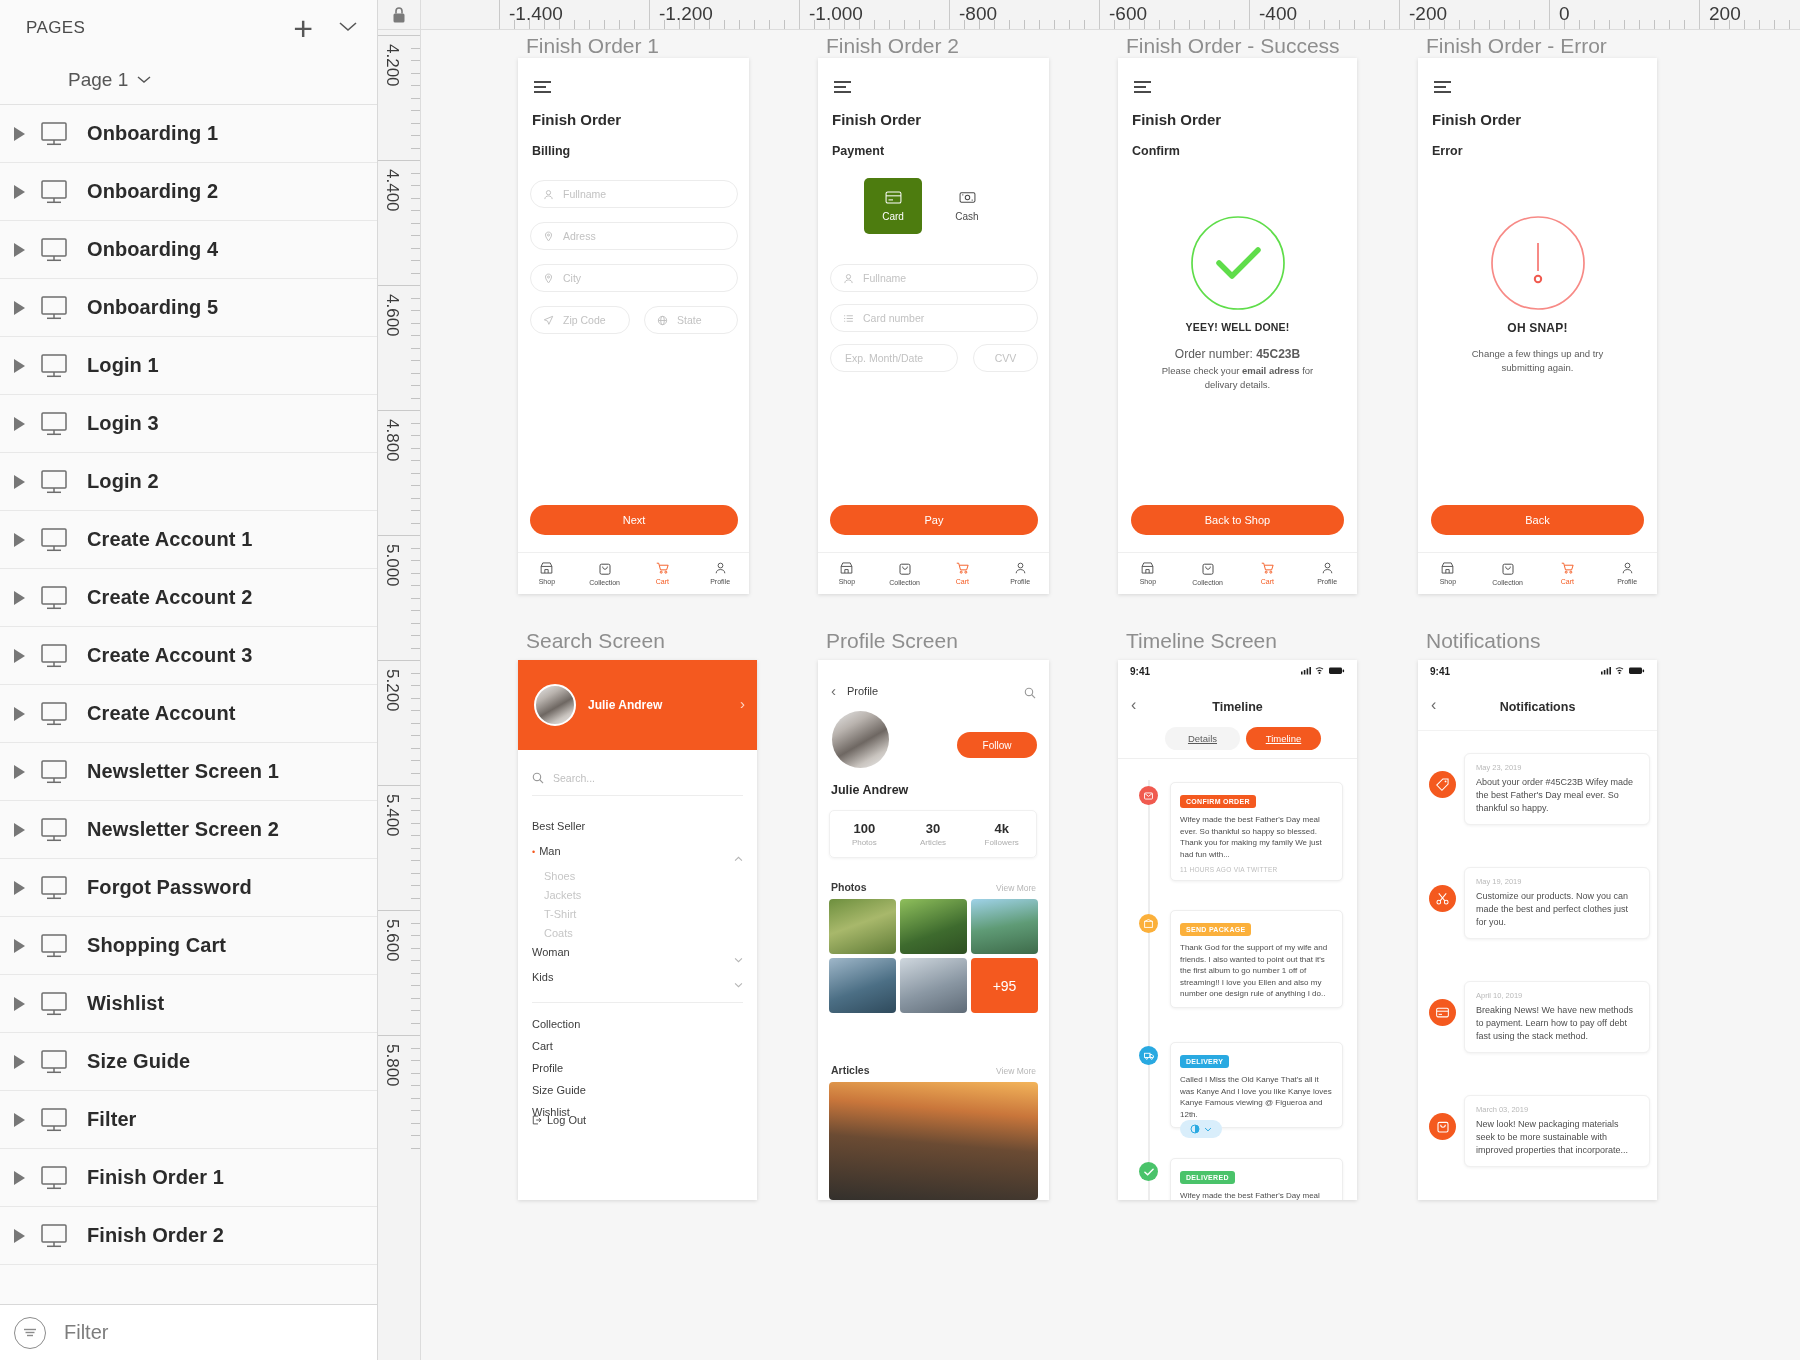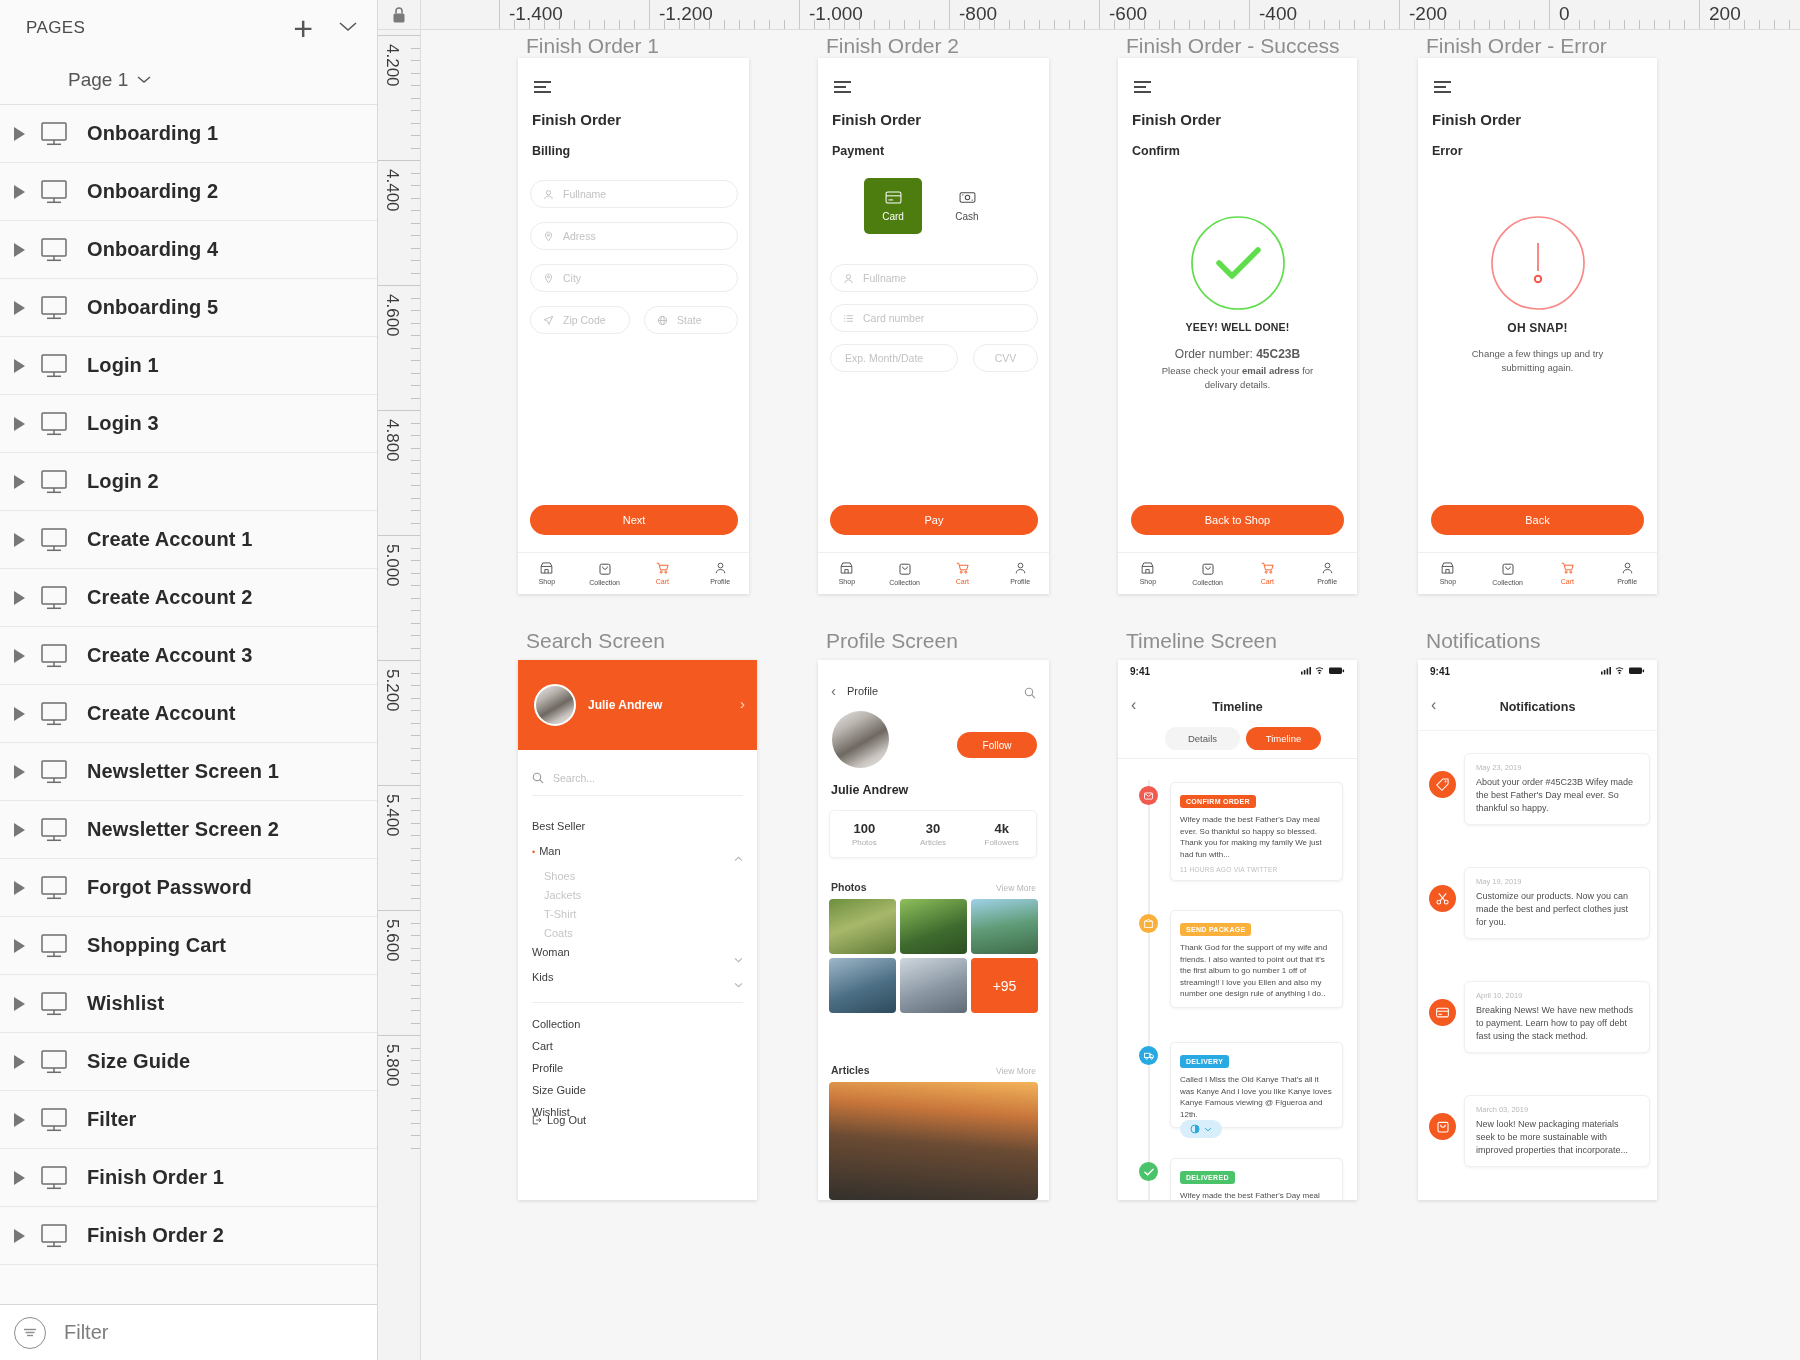--- a/index.html
+++ b/index.html
@@ -94,21 +94,21 @@
   .stat { flex:1; text-align:center; }
   .stat b { display:block; font-size:13px; color:#2d2d2d; }
   .stat s { display:block; font-size:8px; color:#aeaeae; text-decoration:none; margin-top:2px; }
   .ph { border-radius:4px; }
 
   
   .statusbar { position:absolute; left:0; right:0; top:0; height:22px; display:flex;
     align-items:center; justify-content:space-between; padding:0 12px; font-size:10px;
     font-weight:bold; color:#1d1d1d; }
   .seg { position:absolute; height:23px; border-radius:12px; display:flex; align-items:center;
-    justify-content:center; font-size:9.5px; }
+    justify-content:center; font-size:9.5px;text-decoration:underline; }
   .seg.on { background:#f4591f; color:#fff; }
   .seg.off { background:#f4f4f4; color:#5a5a5a; }
   .tl-card { position:absolute; background:#fff; border:1px solid #eee; border-radius:5px;
     box-shadow:0 1px 3px rgba(0,0,0,.06); padding:7px 9px; }
   .tl-chip { display:inline-block; border-radius:3px; padding:3px 6px; font-size:7px;
     font-weight:bold; letter-spacing:.3px; color:#fff; }
   .tl-body { font-size:8px; line-height:1.45; color:#4e4e4e; margin-top:6px; }
   .tl-meta { font-size:6.5px; color:#bdbdbd; margin-top:6px; letter-spacing:.3px; }
   .tl-dot { position:absolute; width:19px; height:19px; border-radius:50%; display:flex;
     align-items:center; justify-content:center; }

